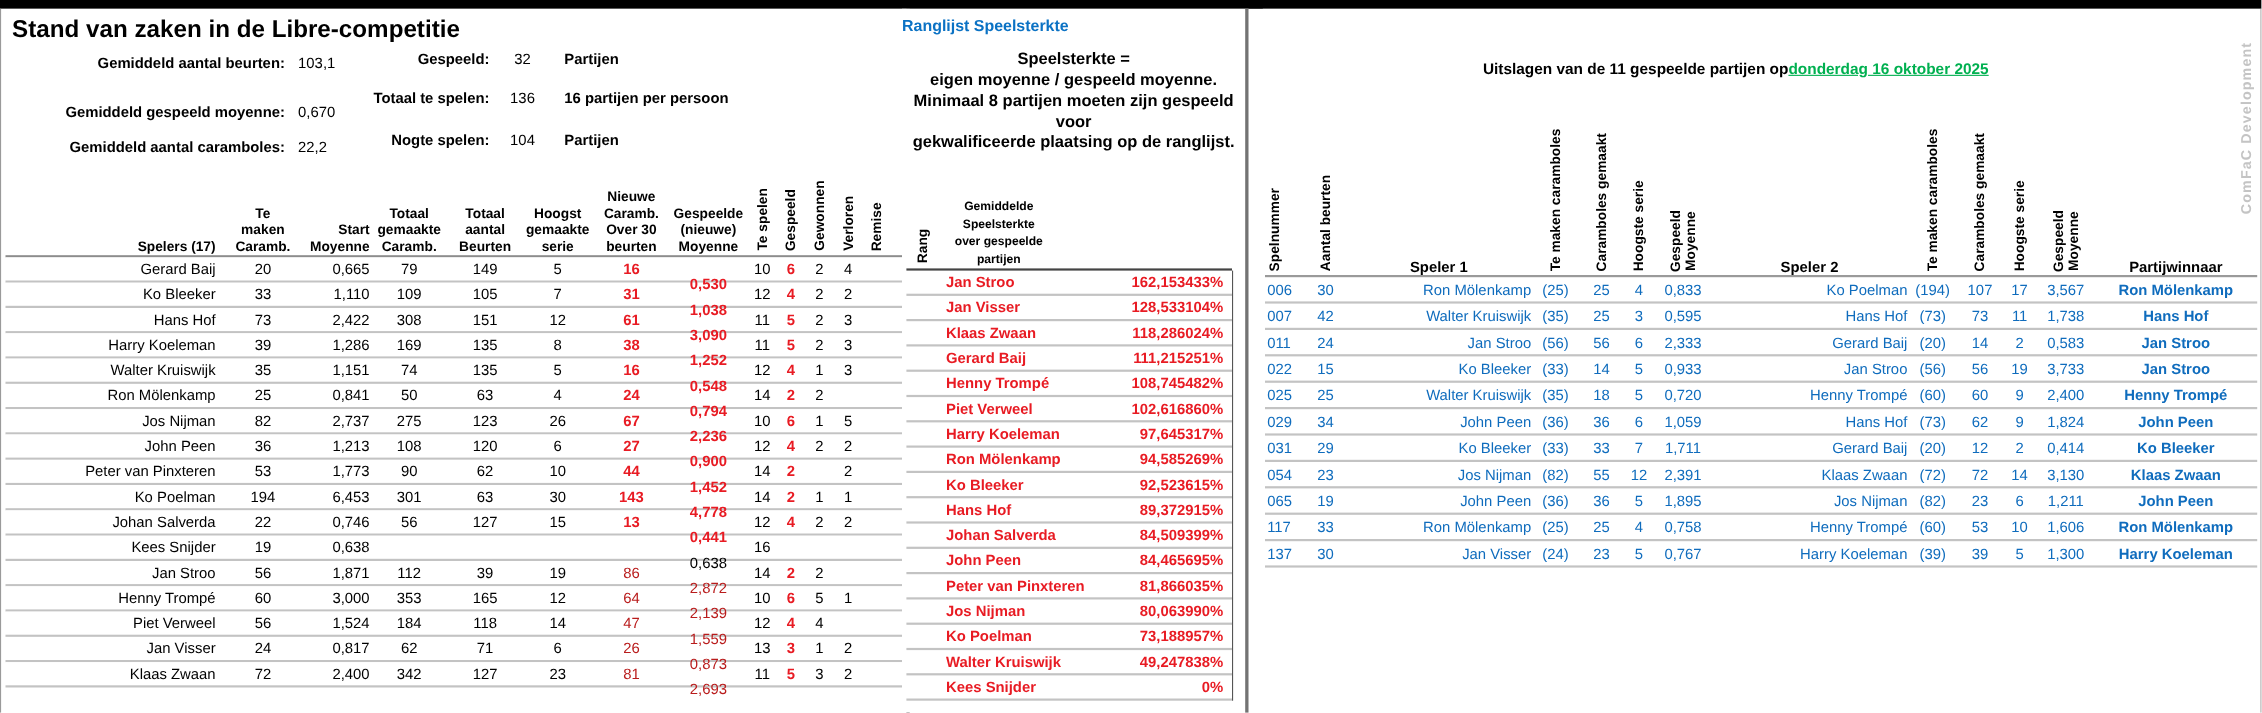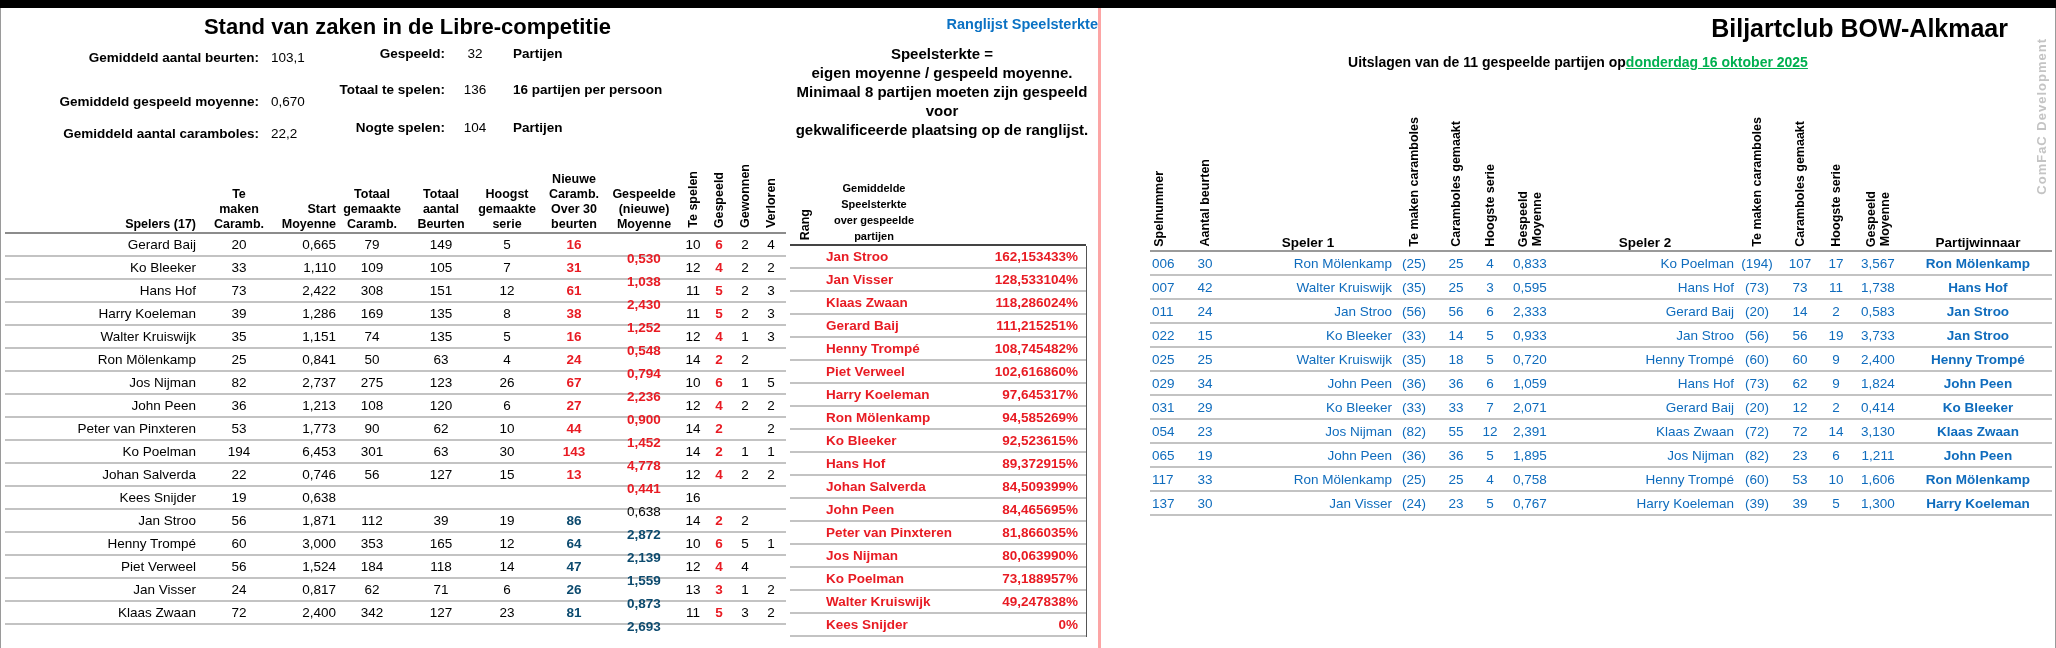--- a/index.html
+++ b/index.html
@@ -1,24 +1,24 @@
 <!DOCTYPE html>
 <html><head>
 <meta charset="utf-8">
 <style>
   html,body{margin:0;padding:0;background:#ffffff;}
   body{width:2056px;height:648px;position:relative;overflow:hidden;
        font-family:"Liberation Sans","DejaVu Sans",sans-serif;color:#000;}
   .topbar{position:absolute;left:0;top:0;width:2056px;height:8px;background:#000;}
   .panel{position:absolute;top:8px;height:640px;background:#fff;box-sizing:border-box;}
   #left-panel{left:0;width:827px;border-right:3px solid #000;border-left:1px solid #9a9a9a;}
-  #mid-panel{left:786px;width:315px;border-right:3px solid #fca5a5;}
+  #mid-panel{left:820px;width:315px;border-right:3px solid #737373;}
   #right-panel{left:1148px;width:908px;border-right:1px solid #9a9a9a;}
 
-  .h-title{position:absolute;font-weight:bold;text-align:right;}
+  .h-title{position:absolute;font-weight:bold;text-align:left;}
   #left-title{left:10px;top:6px;width:600px;font-size:22px;}
   #mid-title{left:0;top:8px;width:100%;font-size:14.5px;color:#0b72c4;}
   #right-title{left:0;top:6px;width:860px;font-size:25px;}
 
   .statrow{position:absolute;font-size:13.5px;}
   .statlabel{display:inline-block;font-weight:bold;text-align:right;}
   .statvalue{display:inline-block;padding-left:12px;}
   .l-label{width:250px;}
   .r-label{width:122px;}
   .r-value{display:inline-block;width:60px;text-align:center;}
@@ -35,21 +35,21 @@
   .c2{width:68px;text-align:right;}
   .c3{width:72px;text-align:center;}
   .c4{width:66px;text-align:center;}
   .c5{width:66px;text-align:center;}
   .c6{width:68px;text-align:center;}
   .c7{width:72px;text-align:center;margin-top:28px;}
   .v{width:26px;text-align:center;}
   .vt{writing-mode:vertical-rl;transform:rotate(180deg);font-weight:bold;font-size:12.5px;
       display:inline-block;margin:0 auto;}
   .red{color:#e81b23;font-weight:bold;}
-  .green{color:#0c4a6e;font-weight:bold;}
+  .green{color:#b91c1c;font-weight:normal;}
 
   
   #mid-desc{position:absolute;left:0;top:36px;width:100%;text-align:center;font-weight:bold;
             font-size:15px;line-height:19px;white-space:pre-line;}
   #mid-header{position:absolute;left:4px;top:148px;width:296px;height:88px;display:flex;
               align-items:flex-end;border-bottom:2px solid #444;}
   .mh-rang{width:30px;text-align:center;}
   .mh-name{width:158px;text-align:center;font-weight:bold;font-size:12.5px;white-space:pre-line;line-height:16px;}
   .mh-val{width:108px;text-align:center;font-weight:bold;font-size:11px;white-space:pre-line;line-height:16px;}
   #mid-rows{position:absolute;left:4px;top:238px;width:296px;border-right:1px solid #555;}
@@ -171,21 +171,21 @@
           <div class="lc v"></div>
         </div>
         <div class="lrow">
           <div class="lc name">Hans Hof</div>
           <div class="lc c1">73</div>
           <div class="lc c2">2,422</div>
           <div class="lc c3">308</div>
           <div class="lc c4">151</div>
           <div class="lc c5">12</div>
           <div class="lc c6 red">61</div>
-          <div class="lc c7 red">2,430</div>
+          <div class="lc c7 red">3,090</div>
           <div class="lc v">11</div>
           <div class="lc v red">5</div>
           <div class="lc v">2</div>
           <div class="lc v">3</div>
           <div class="lc v"></div>
         </div>
         <div class="lrow">
           <div class="lc name">Harry Koeleman</div>
           <div class="lc c1">39</div>
           <div class="lc c2">1,286</div>
@@ -495,21 +495,20 @@
       </div>
       <div class="mrow">
         <div class="m-rang"></div>
         <div class="m-name">Kees Snijder</div>
         <div class="m-val">0%</div>
       </div>
     </div>
 </div>
 
 <div class="panel" id="right-panel">
-  <div class="h-title" id="right-title">Biljartclub BOW-Alkmaar</div>
   <div id="right-sub">
     <span>Uitslagen van de 11 gespeelde partijen op</span><span id="date-link">donderdag 16 oktober 2025</span>
   </div>
   <div id="watermark">ComFaC Development</div>
 
   <div id="right-table">
     <div class="rheader">
       <div class="rh-h rnr"><span class="vt">Spelnummer</span></div>
       <div class="rh-h rbeurt"><span class="vt">Aantal beurten</span></div>
       <div class="rh-h rsp1" style="text-align:center;">Speler 1</div>
@@ -617,21 +616,21 @@
           <div class="rm2">1,824</div>
           <div class="rwin">John Peen</div>
         </div>
         <div class="rrow">
           <div class="rnr">031</div>
           <div class="rbeurt">29</div>
           <div class="rsp1">Ko Bleeker</div>
           <div class="rp1">(33)</div>
           <div class="rg1">33</div>
           <div class="rs1">7</div>
-          <div class="rm1">2,071</div>
+          <div class="rm1">1,711</div>
           <div class="rsp2">Gerard Baij</div>
           <div class="rp2">(20)</div>
           <div class="rg2">12</div>
           <div class="rs2">2</div>
           <div class="rm2">0,414</div>
           <div class="rwin">Ko Bleeker</div>
         </div>
         <div class="rrow">
           <div class="rnr">054</div>
           <div class="rbeurt">23</div>

